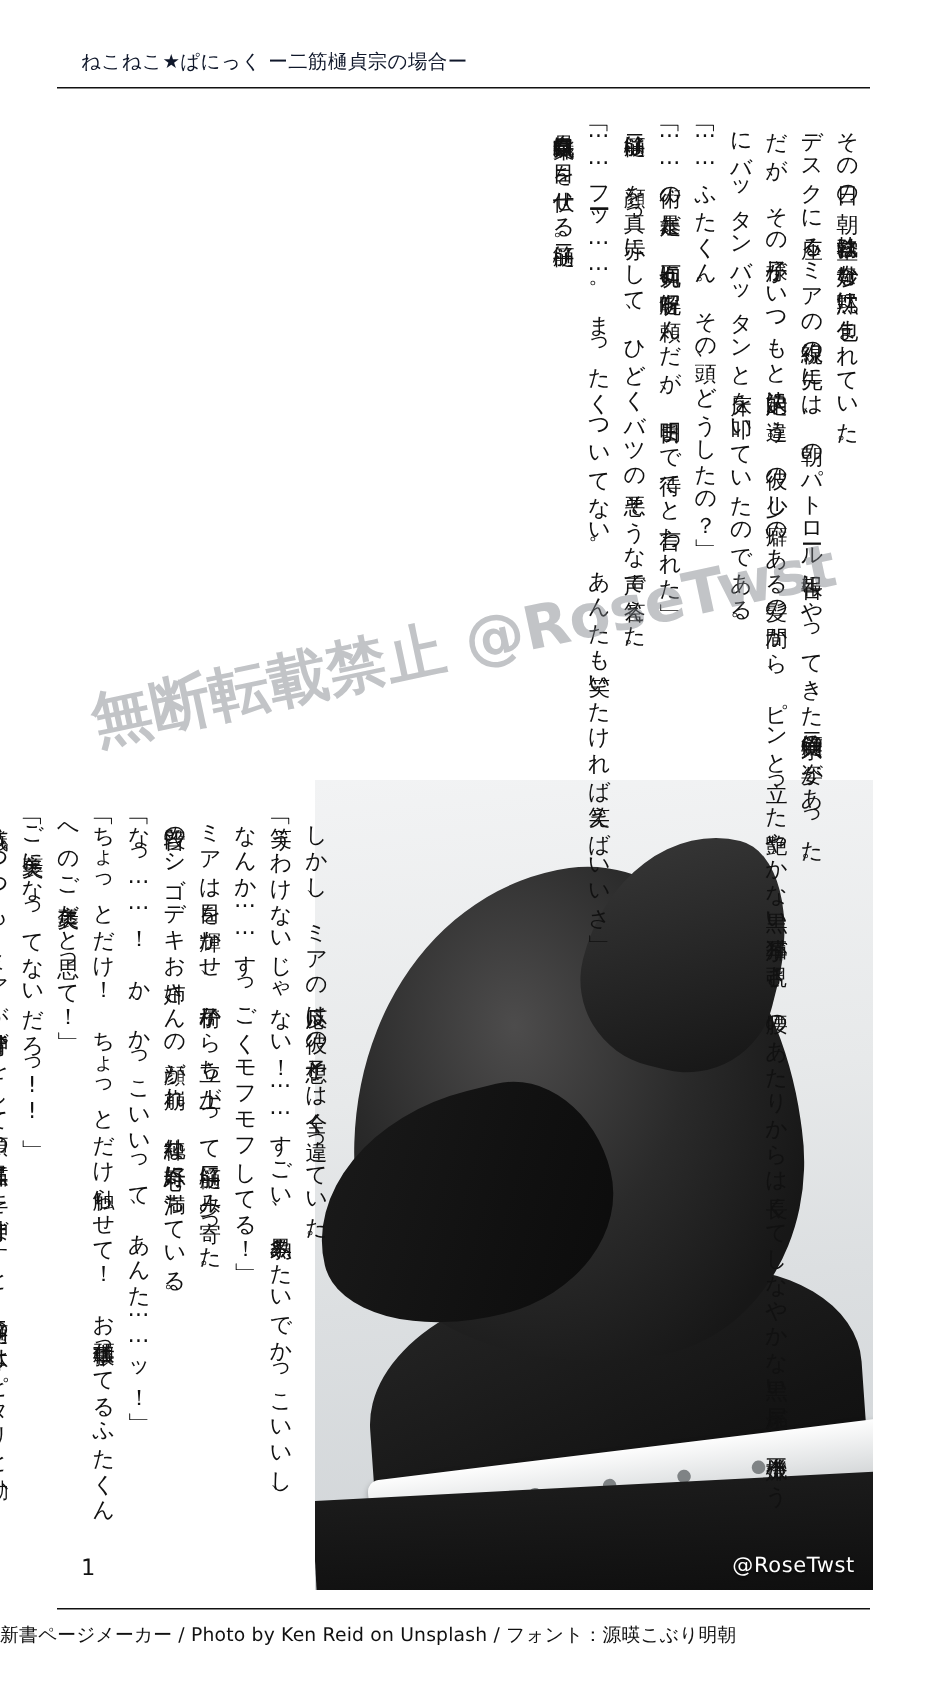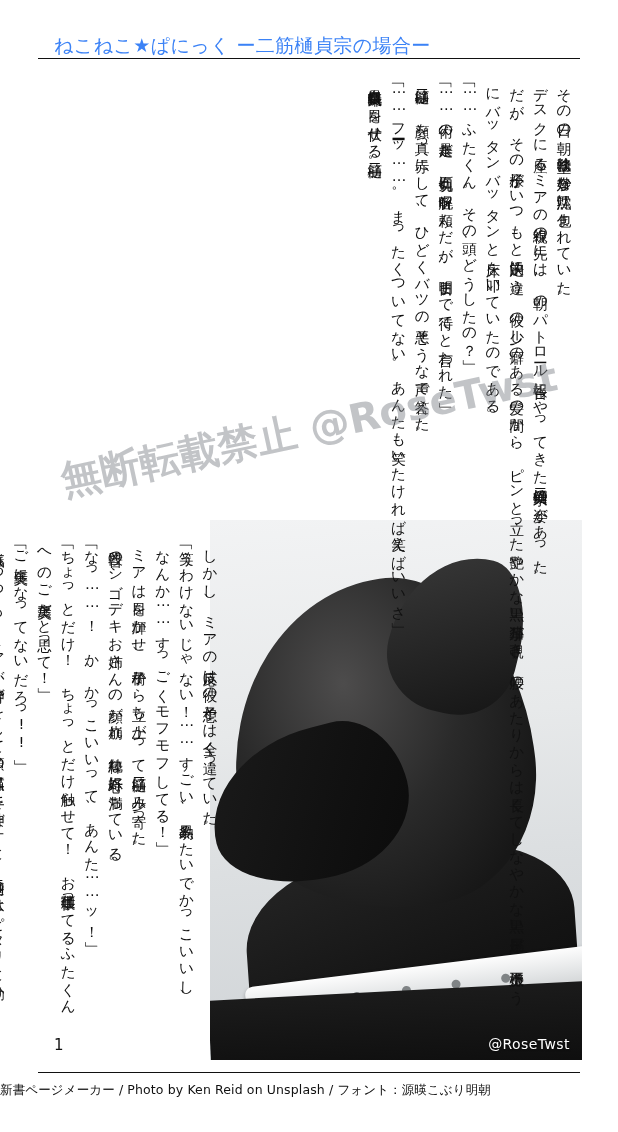--- a/index.html
+++ b/index.html
@@ -30,23 +30,23 @@
     left: 38px;
     right: 38px;
     top: 58px;
     height: 1px;
     background: #111111;
   }
   .header-title {
     position: absolute;
     left: 54px;
     top: 34px;
-    font-size: 19px;
+    font-size: 13px;
     line-height: 1.2;
-    color: #3b82f6;
+    color: #0f172a;
     letter-spacing: 0.02em;
     white-space: nowrap;
     font-family: "DejaVu Sans", "Liberation Sans", sans-serif;
   }
 
   
   .photo {
     position: absolute;
     left: 210px;
     top: 520px;

